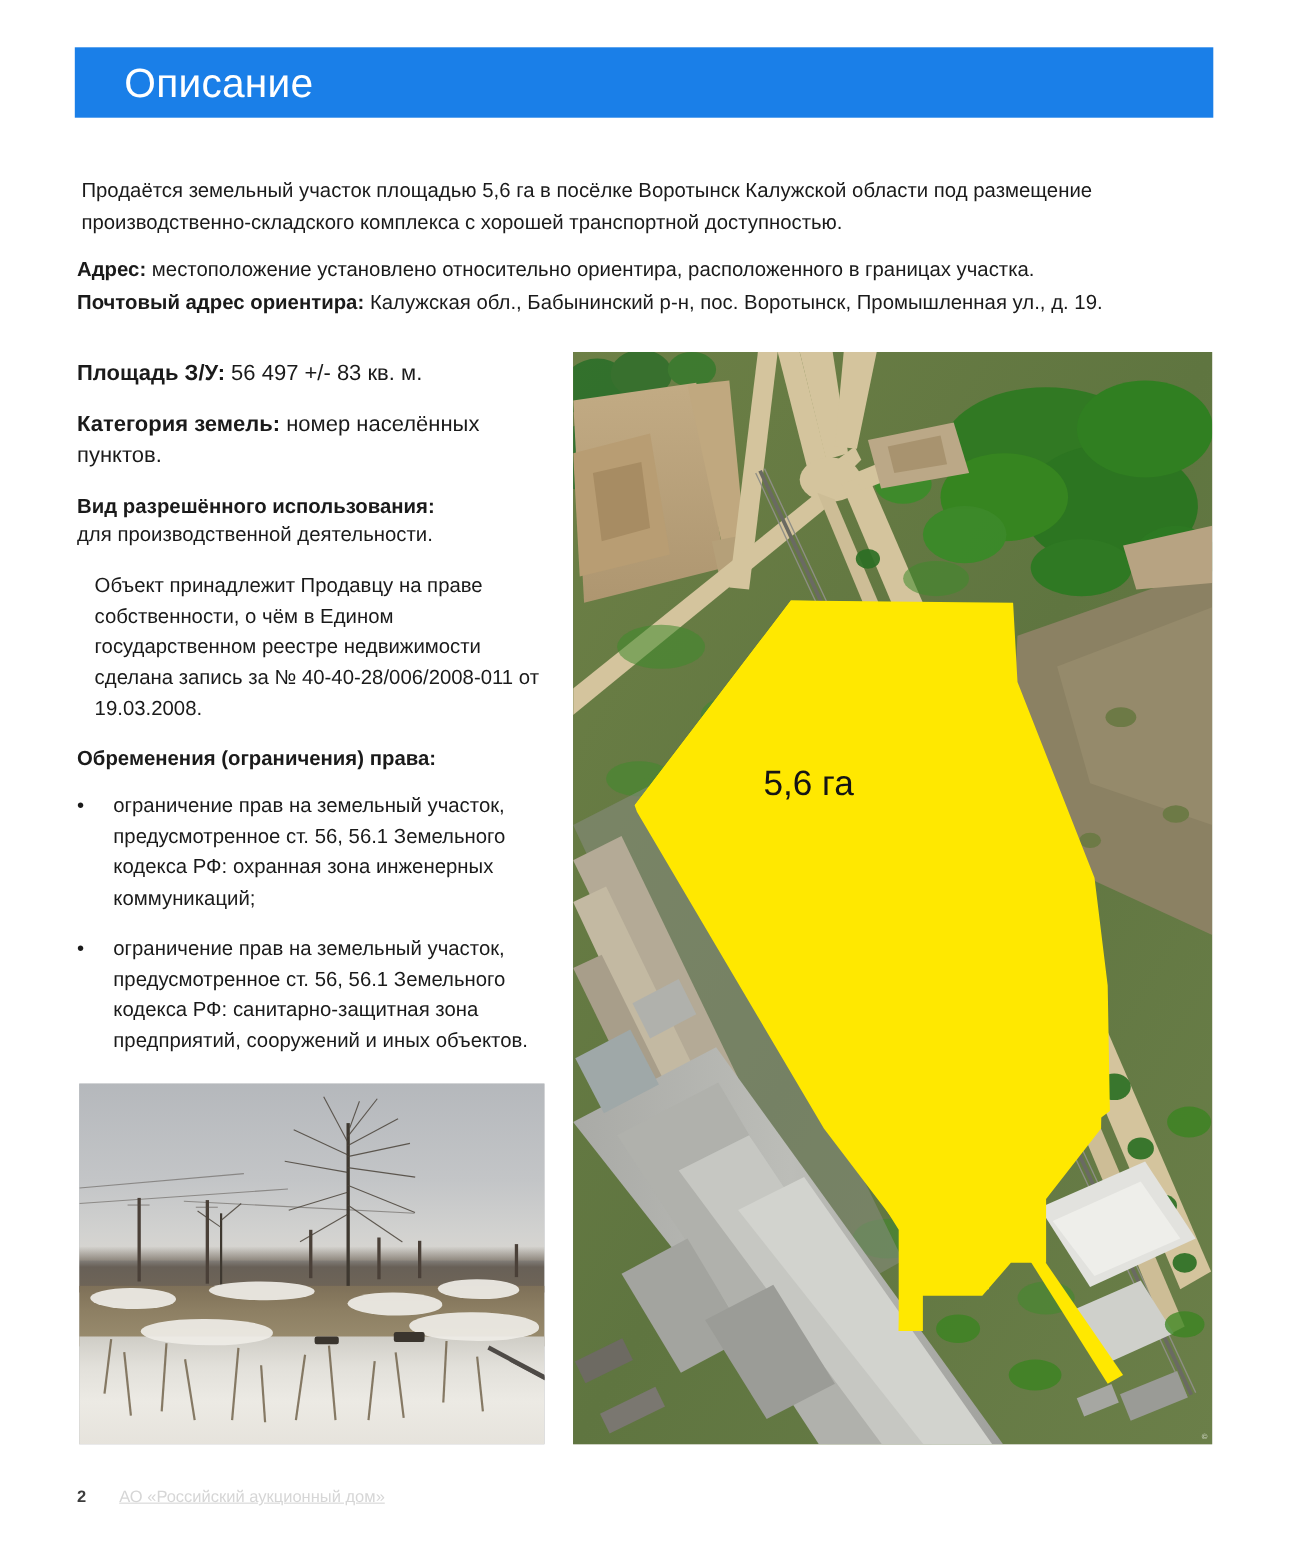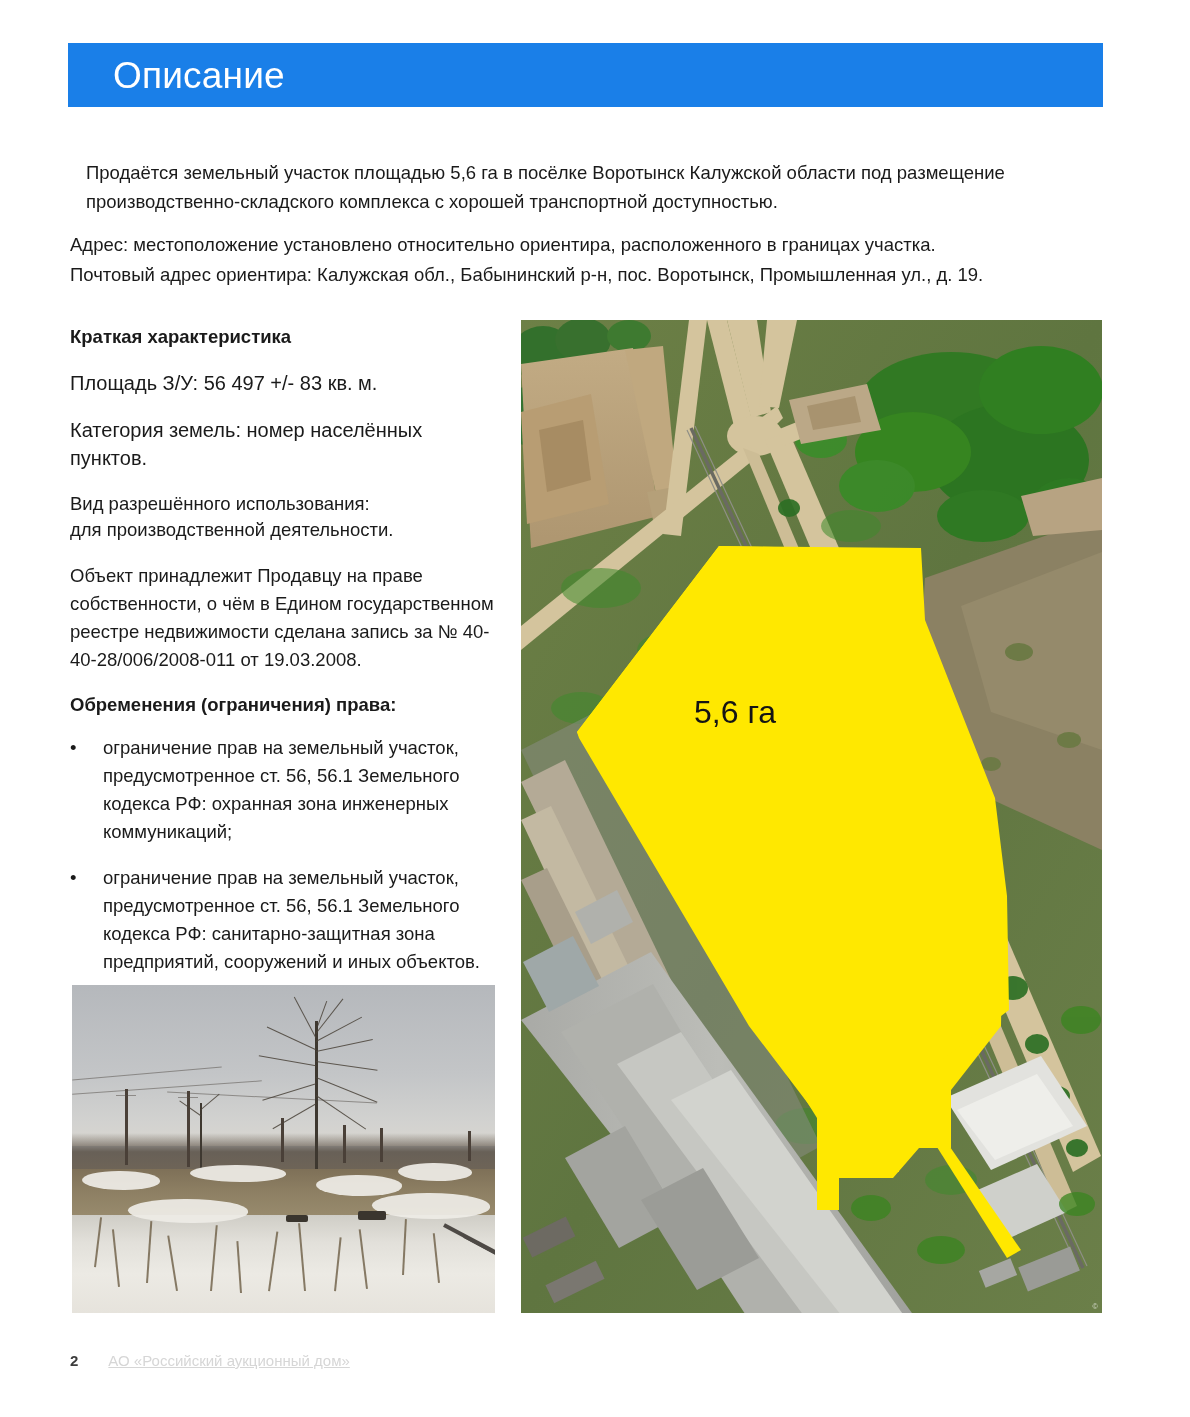--- a/index.html
+++ b/index.html
@@ -32,21 +32,21 @@
     font-size: 37px;
     font-weight: 400;
     letter-spacing: 0.2px;
     padding-left: 45px;
     line-height: 1;
   }
 
   
   #intro-block {
     position: absolute;
-    left: 86px;
+    left: 74px;
     top: 158px;
     width: 940px;
   }
   .intro-para {
     font-size: 18.5px;
     line-height: 1.58;
     margin: 0;
     color: #1a1a1a;
   }
   #address-block {
@@ -54,21 +54,21 @@
     left: 70px;
     top: 230px;
     width: 940px;
   }
   .addr-line {
     font-size: 18.5px;
     line-height: 1.62;
     margin: 0;
     color: #1a1a1a;
   }
-  .bold { font-weight: normal; }
+  .bold { font-weight: bold; }
 
   
   #specs-column {
     position: absolute;
     left: 70px;
     top: 325px;
     width: 432px;
   }
   .spec-heading {
     font-size: 18.5px;
@@ -81,21 +81,21 @@
     margin: 0 0 19px 0;
     line-height: 1.4;
   }
   .spec-block {
     font-size: 18.5px;
     margin: 0 0 19px 0;
     line-height: 1.4;
   }
   .spec-para {
     font-size: 18.5px;
-    margin: 0 0 18px 0;
+    margin: 0 0 18px 16px;
     line-height: 1.52;
   }
   #encumbrance-heading {
     font-size: 18.5px;
     font-weight: bold;
     margin: 0 0 16px 0;
     line-height: 1.4;
   }
   .bullet-row {
     display: flex;
@@ -253,21 +253,20 @@
     <span>местоположение установлено относительно ориентира, расположенного в границах участка.</span>
   </p>
   <p class="addr-line">
     <span class="bold">Почтовый адрес ориентира:</span>
     <span>Калужская обл., Бабынинский р-н, пос. Воротынск, Промышленная ул., д. 19.</span>
   </p>
 </div>
 
 <div id="specs-column">
 
-  <p class="spec-heading">Краткая характеристика</p>
 
   <p class="spec-line">
     <span class="bold">Площадь З/У:</span>
     <span>56 497 +/- 83 кв. м.</span>
   </p>
 
 
   <p class="spec-line">
     <span class="bold">Категория земель:</span>
     <span>номер населённых пунктов.</span>

